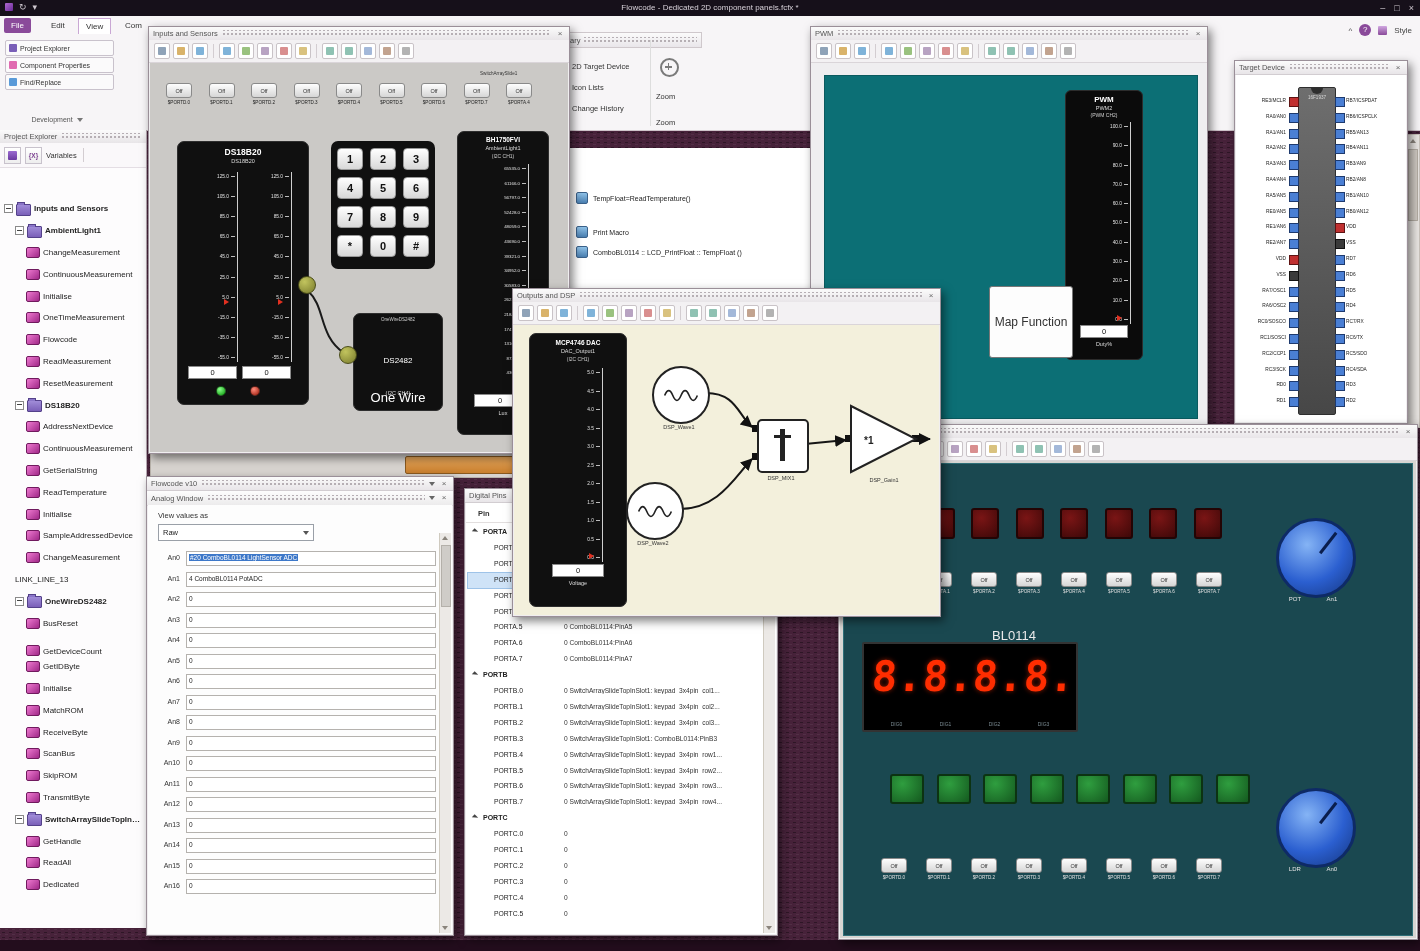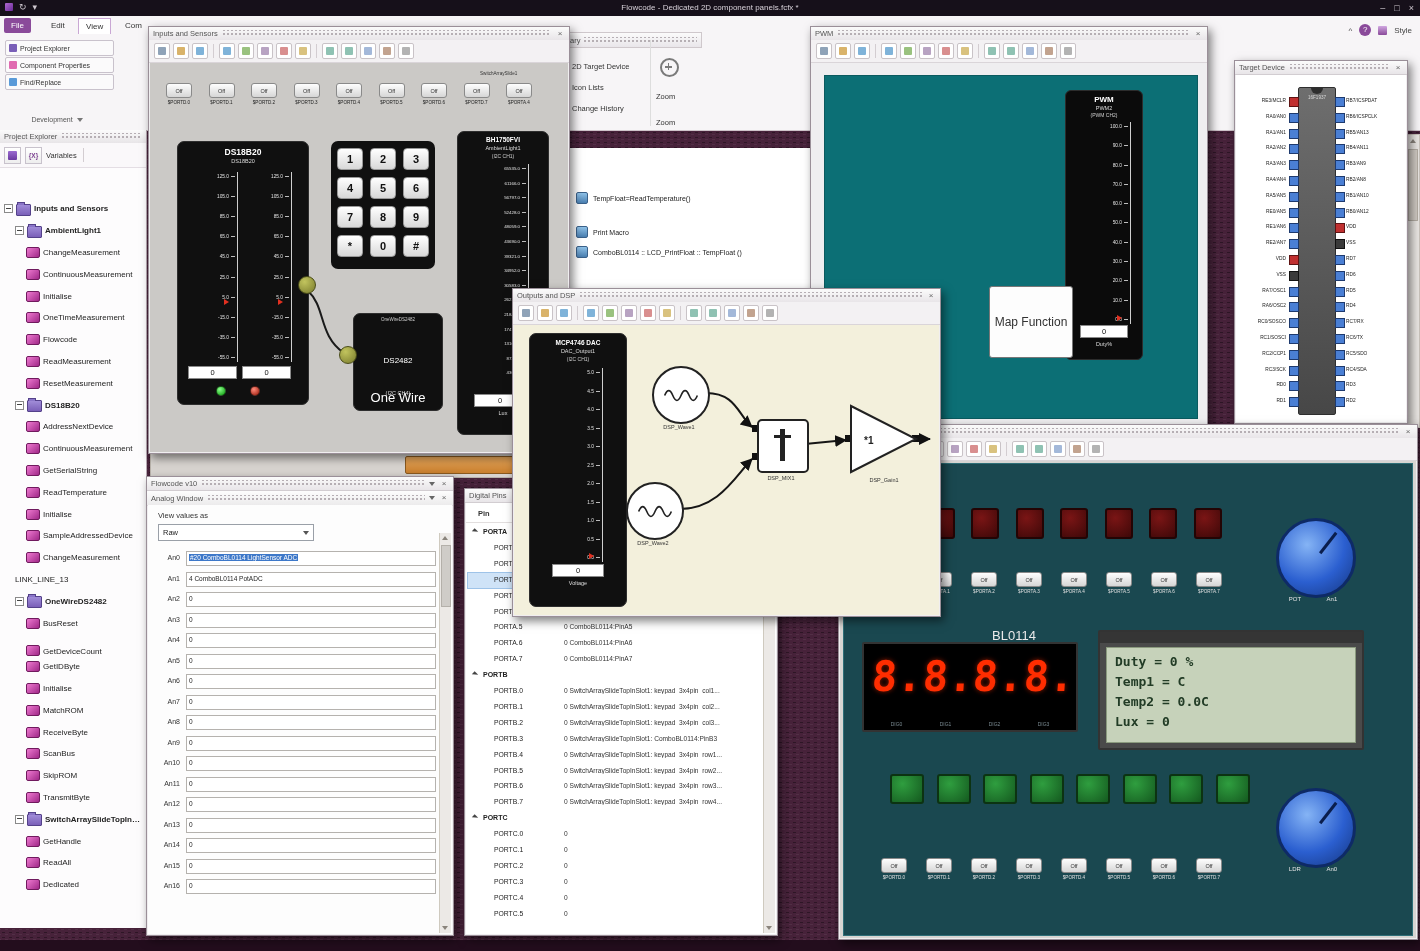--- a/index.html
+++ b/index.html
@@ -751,31 +751,20 @@
               <span class="seg-digit">8.</span>
               <span class="seg-digit">8.</span>
             </div>
           <div id="seg-labels">
               <span class="seg-lbl">DIG0</span>
               <span class="seg-lbl">DIG1</span>
               <span class="seg-lbl">DIG2</span>
               <span class="seg-lbl">DIG3</span>
             </div>
         </div>
-        <div id="lcd">
-          <div id="lcd-head"></div>
-          <div id="lcd-screen">
-            <div id="lcd-lines">
-                <div class="lcd-line">Duty = 0 %</div>
-                <div class="lcd-line">Temp1 = C</div>
-                <div class="lcd-line">Temp2 = 0.0C</div>
-                <div class="lcd-line">Lux = 0</div>
-              </div>
-          </div>
-        </div>
       <div class="ledsq" style="left: 38px; top: 44px;"></div>
           <div class="ledsq" style="left: 82.5px; top: 44px;"></div>
           <div class="ledsq" style="left: 127px; top: 44px;"></div>
           <div class="ledsq" style="left: 171.5px; top: 44px;"></div>
           <div class="ledsq" style="left: 216px; top: 44px;"></div>
           <div class="ledsq" style="left: 260.5px; top: 44px;"></div>
           <div class="ledsq" style="left: 305px; top: 44px;"></div>
           <div class="ledsq" style="left: 349.5px; top: 44px;"></div>
           <div class="pswitch pcb-switch" style="left: 33px; top: 108px;">
             <div class="offbtn">Off</div>

